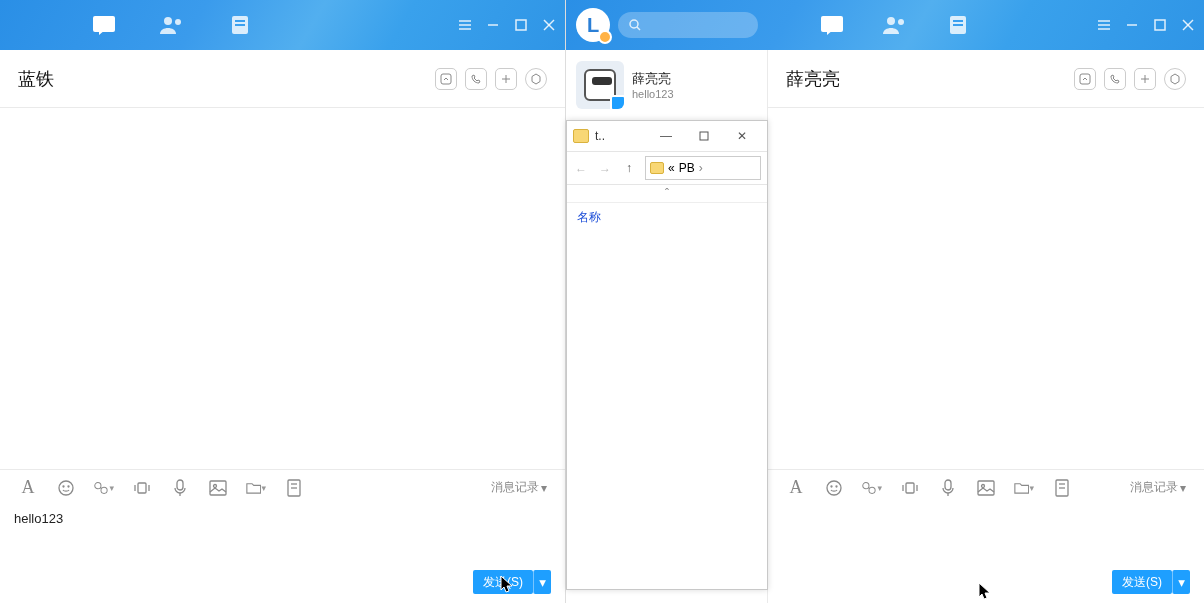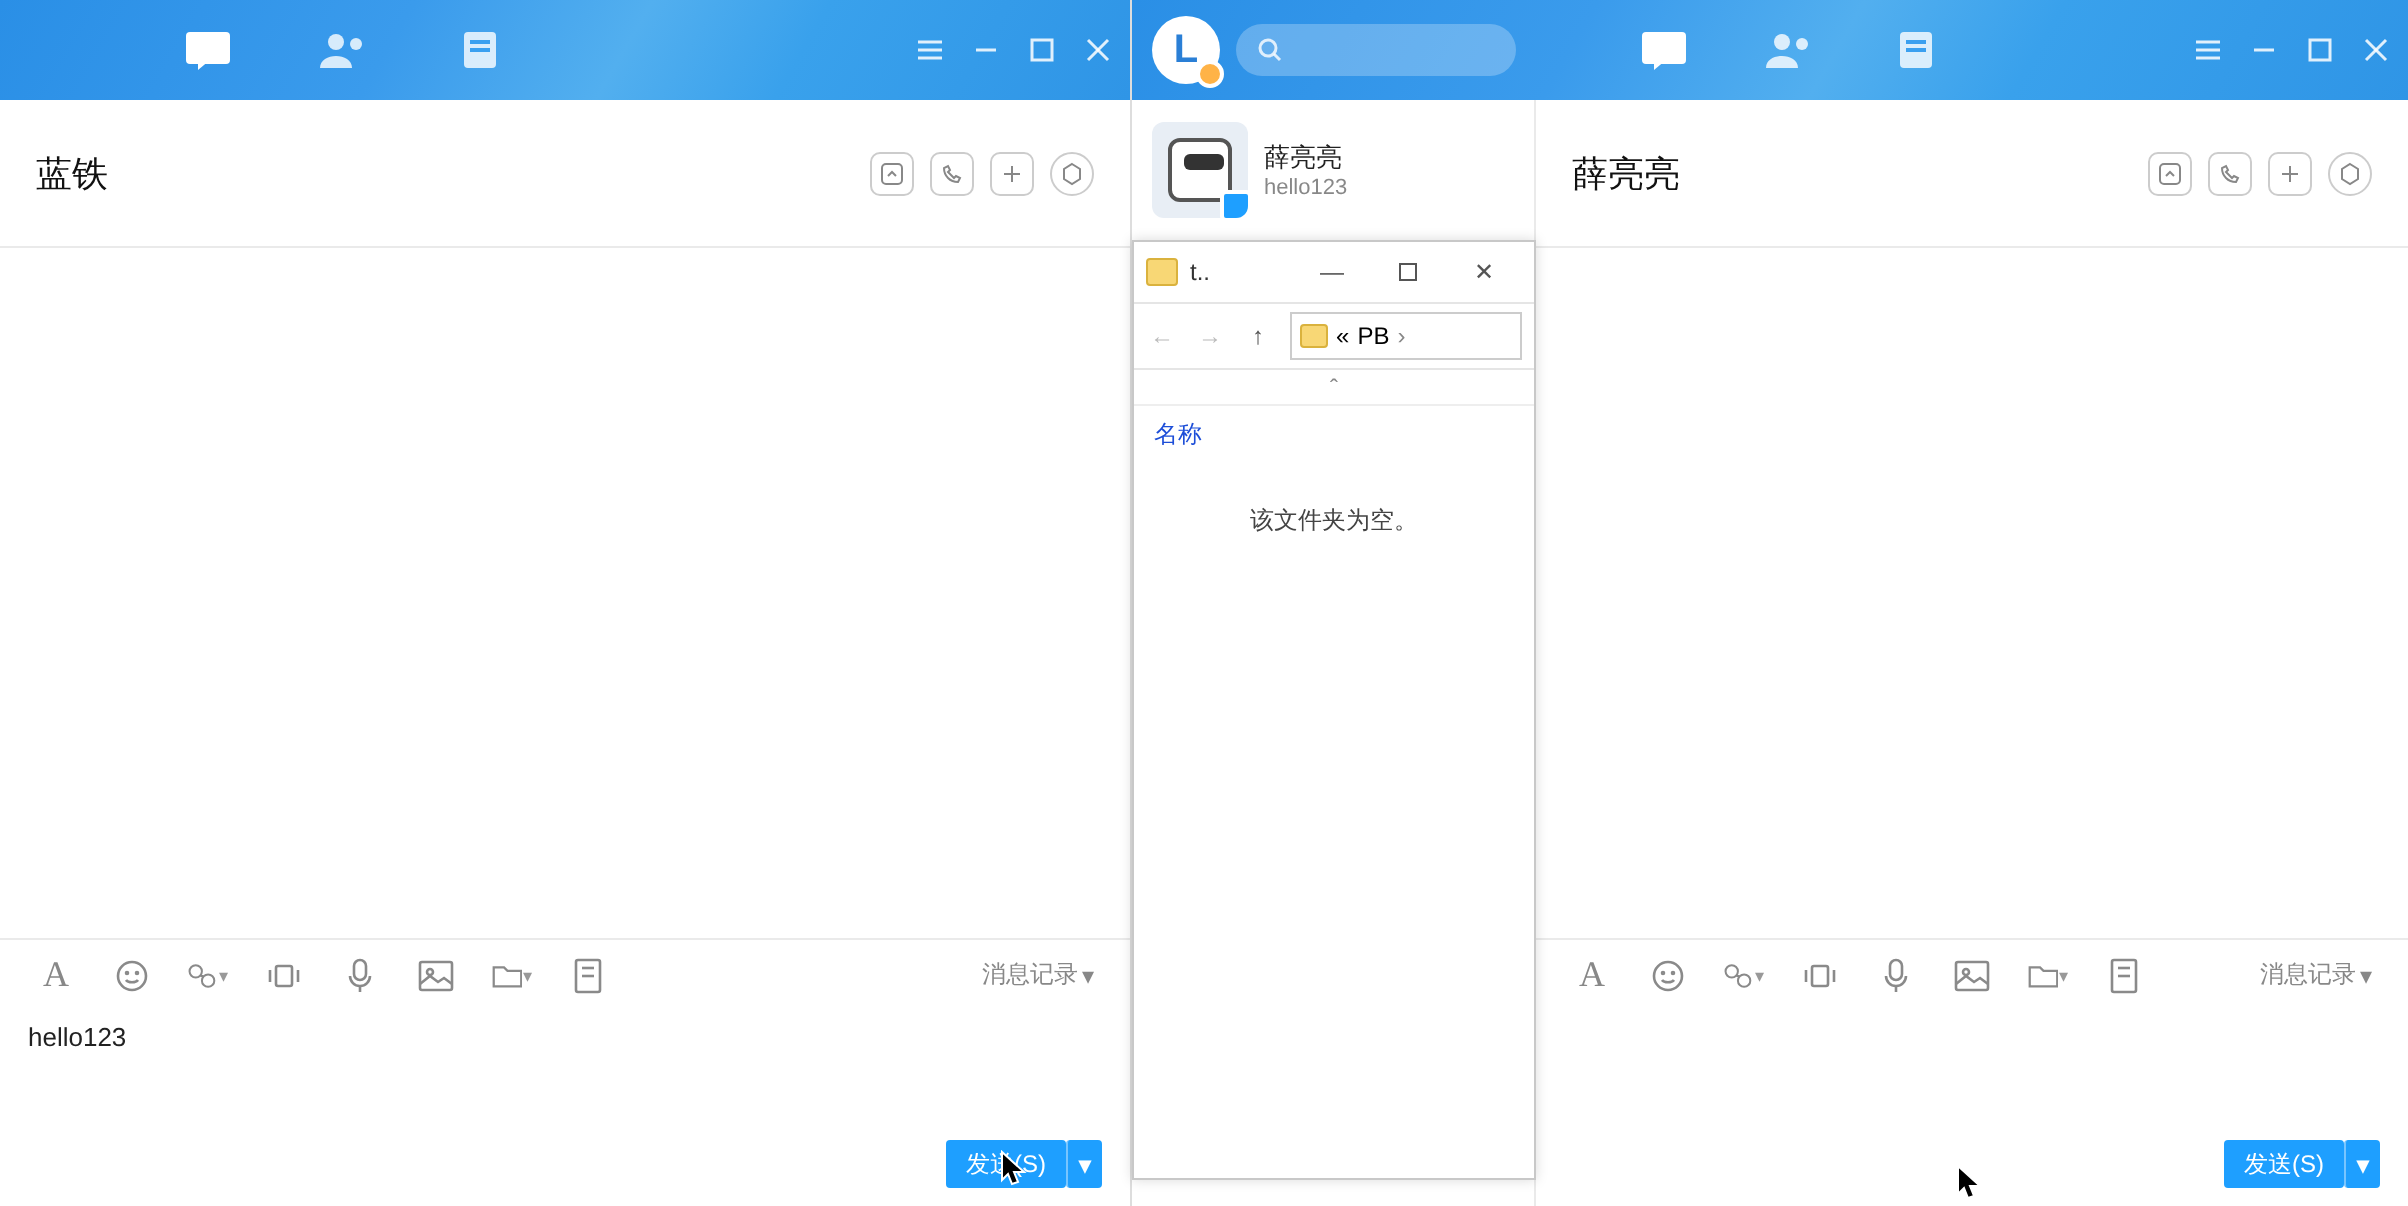--- a/index.html
+++ b/index.html
@@ -18,21 +18,21 @@
 .search-pill { width: 140px; height: 26px; border-radius: 13px; background: rgba(255,255,255,0.25); display:flex; align-items:center; padding:0 10px; margin-right:30px; }
 .nav-icons { display:flex; gap: 40px; align-items:center; margin-left: 80px; }
 .pane-right .nav-icons { margin-left: 30px; gap: 35px; }
 .nav-icon { width: 28px; height: 24px; display:flex; align-items:center; justify-content:center; cursor:pointer; }
 .nav-icon svg { fill: rgba(255,255,255,0.8); }
 .nav-icon.active svg { fill: #fff; }
 .win-controls { position:absolute; right:8px; top:0; height:50px; display:flex; align-items:center; gap: 12px; }
 .wc { width:16px; height:16px; display:flex; align-items:center; justify-content:center; color: rgba(255,255,255,0.85); cursor:pointer; }
 
 
-.chat-header { height: 74px; border-bottom: 1px solid #eaeaea; display:flex; align-items:center; justify-content:space-between; padding: 0 18px; }
+.chat-header { height: 58px; border-bottom: 1px solid #eaeaea; display:flex; align-items:center; justify-content:space-between; padding: 0 18px; }
 .chat-title { font-size: 18px; color: #111; }
 .title-icons { display:flex; gap: 8px; }
 .title-icon { width:22px; height:22px; border:1px solid #ccc; border-radius:5px; display:flex; align-items:center; justify-content:center; color:#888; cursor:pointer; }
 
 
 .msg-area { flex:1; background:#fff; }
 
 
 .editor-toolbar { height: 36px; border-top:1px solid #eaeaea; display:flex; align-items:center; padding: 0 18px; justify-content:space-between; }
 .tb-left { display:flex; gap:18px; align-items:center; }
@@ -445,21 +445,20 @@
           <div class="folder-icon" style="width:14px;height:12px;"></div>
           <span>«</span>
           <span>PB</span>
           <span class="sep">›</span>
         </div>
       </div>
       <div class="crumb-arrow-row">ˆ</div>
       <div class="exp-columns">
         <span class="exp-col-name">名称</span>
       </div>
-      <div class="exp-empty">该文件夹为空。</div>
     </div>
 
     <div class="cursor" style="left:412px; top:582px;">
       <svg width="14" height="20" viewBox="0 0 14 20">
           <path d="M1 1l0 14 3-3 2 5 3-1-2-5 5 0z"></path>
         </svg>
     </div>
   </div>
 </div>
 

